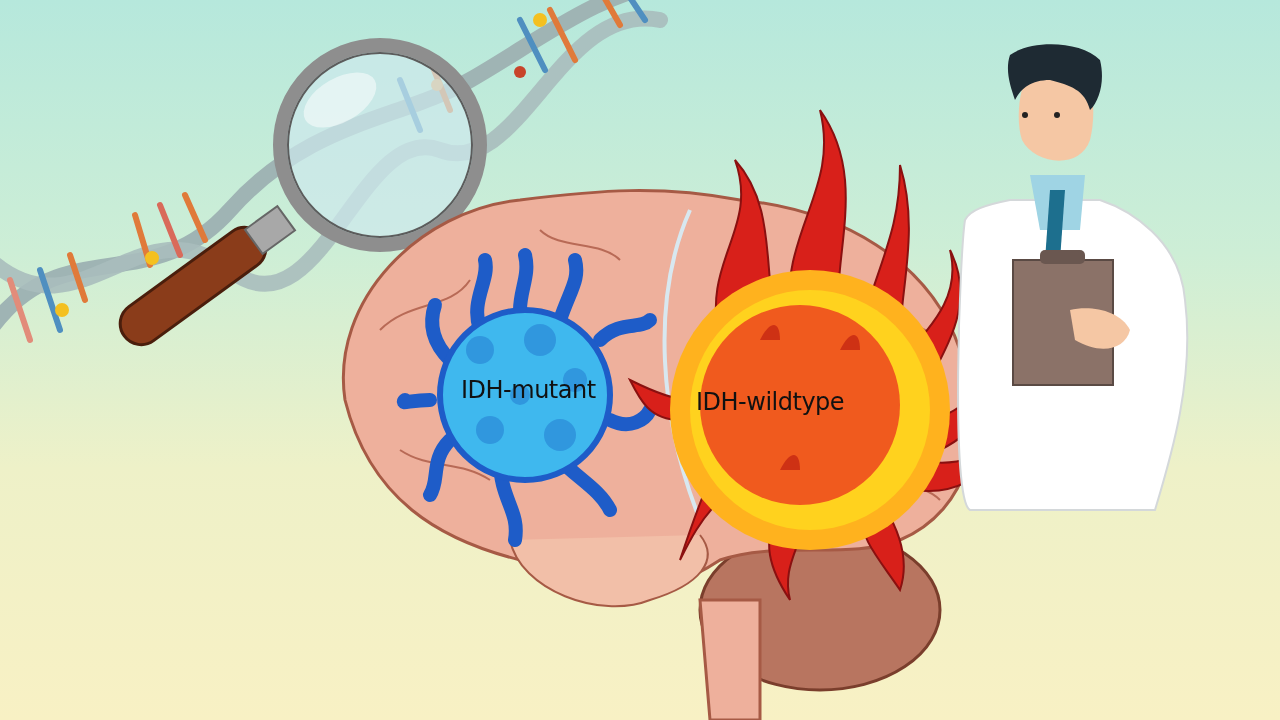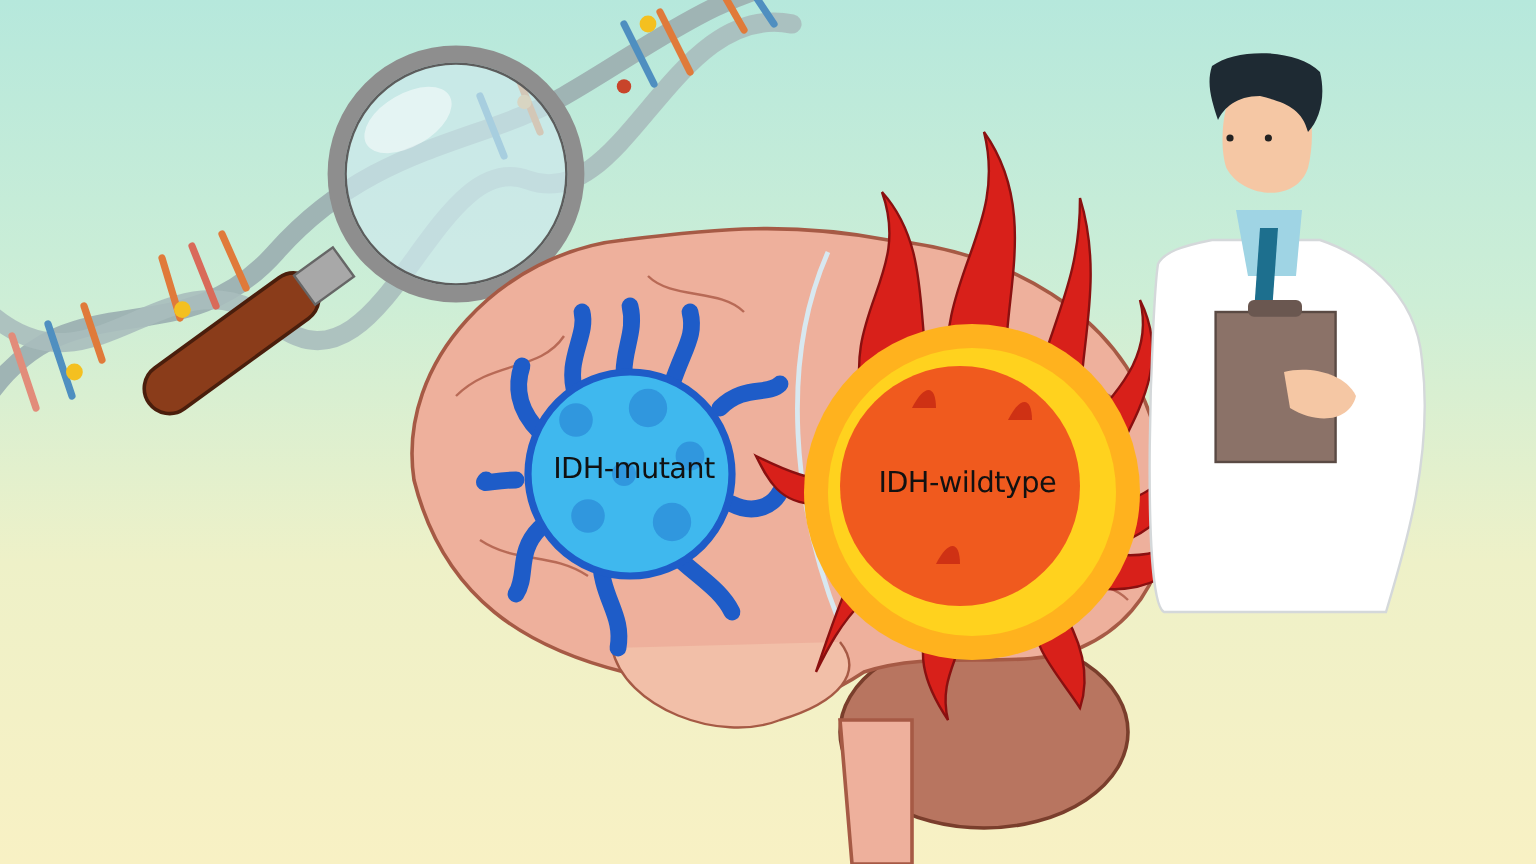--- a/index.html
+++ b/index.html
@@ -116,13 +116,13 @@
     <path d="M 1010 55 C 1030 40, 1080 40, 1100 60 C 1105 80, 1100 100, 1090 110 C 1085 90, 1070 85, 1050 80 C 1030 80, 1020 90, 1015 100 C 1010 85, 1005 70, 1010 55 Z" fill="#1e2a33"></path>
     <circle cx="1025" cy="115" r="3" fill="#222"></circle>
     <circle cx="1057" cy="115" r="3" fill="#222"></circle>
     <rect x="1013" y="260" width="100" height="125" fill="#8b7268" stroke="#5a4a44" stroke-width="2"></rect>
     <rect x="1040" y="250" width="45" height="14" rx="5" fill="#6a5750"></rect>
     <path d="M 1070 310 C 1090 305, 1120 310, 1130 330 C 1125 350, 1100 355, 1075 340 Z" fill="#f5c7a4"></path>
   </g>
 </svg>
 
 <div class="label" style="left:461px;top:376px;">IDH-mutant</div>
-<div class="label" style="left:732px;top:388px;text-align:right;">IDH-wildtype</div>
+<div class="label" style="left:696px;top:388px;text-align:right;">IDH-wildtype</div>
 
 </body></html>

